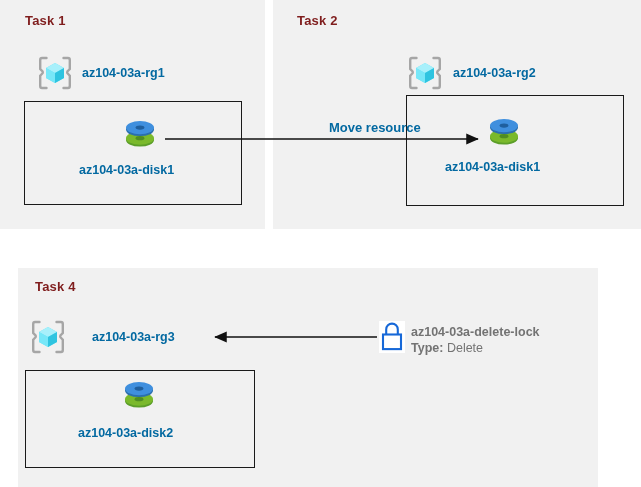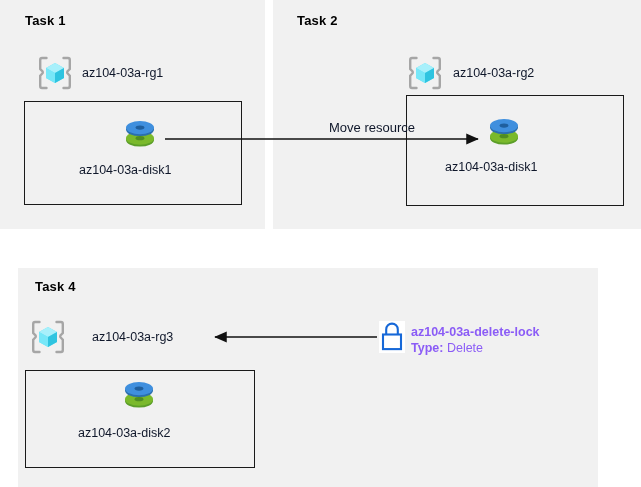--- a/index.html
+++ b/index.html
@@ -17,37 +17,37 @@
 
   .panel {
     position: absolute;
     background: #f1f1f1;
   }
 
   .task-label {
     position: absolute;
     font-size: 13px;
     font-weight: bold;
-    color: #000000;
+    color: #7f1d1d;
     letter-spacing: 0.2px;
     white-space: nowrap;
   }
 
   .inner-box {
     position: absolute;
     border: 1.2px solid #1a1a1a;
     background: transparent;
     box-sizing: border-box;
   }
 
   .caption {
     position: absolute;
     font-size: 12.5px;
-    font-weight: normal;
-    color: #0f172a;
+    font-weight: bold;
+    color: #0369a1;
     white-space: nowrap;
   }
 
   .rg-icon {
     position: absolute;
     width: 34px;
     height: 34px;
   }
 
   .disk-icon {
@@ -64,21 +64,21 @@
   }
 
   .arrow-svg {
     position: absolute;
     overflow: visible;
   }
 
   .two-line {
     position: absolute;
     font-size: 12.5px;
-    color: #8b5cf6;
+    color: #737373;
     line-height: 16px;
     white-space: nowrap;
   }
   .two-line .b { font-weight: bold; }
   .two-line .r { font-weight: normal; text-align: center; }
 </style>
 </head>
 <body>
 
 <div class="panel" style="left:0px; top:0px; width:265px; height:229px;"></div>

